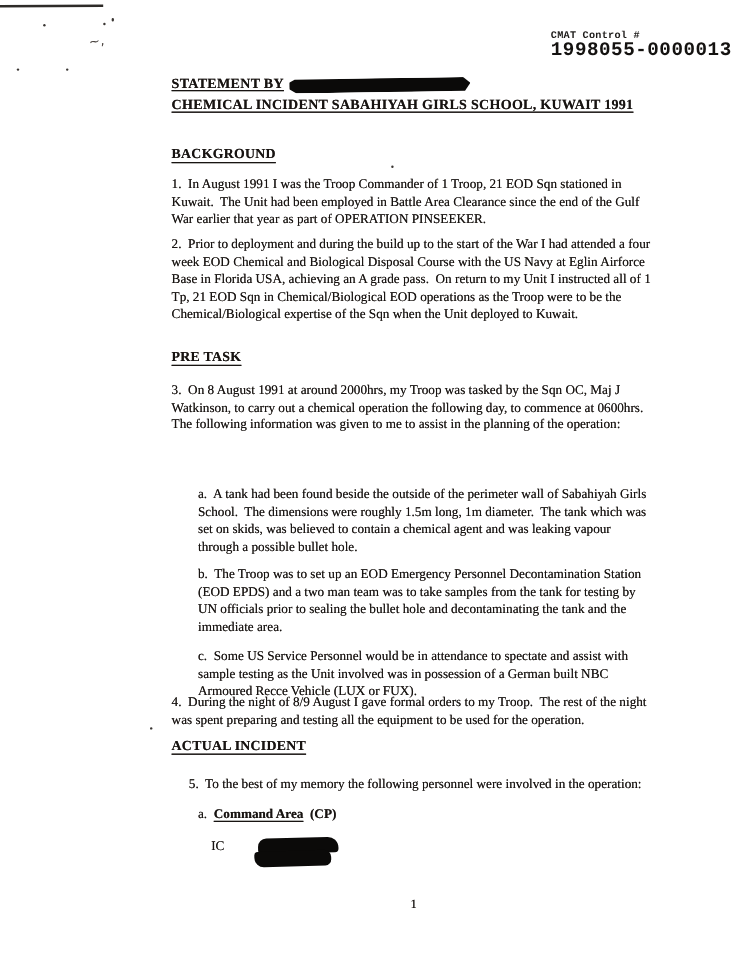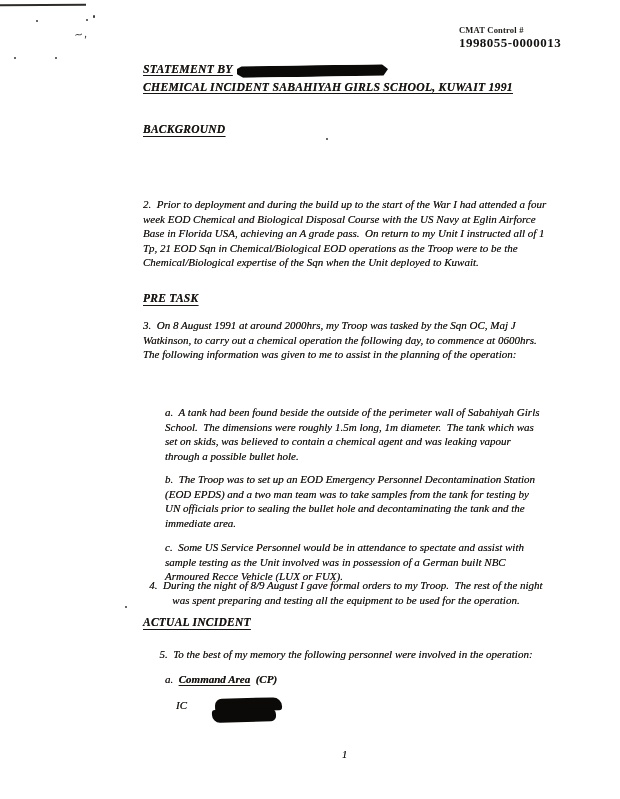--- a/index.html
+++ b/index.html
@@ -11,54 +11,53 @@
     font-family: "Liberation Serif", "DejaVu Serif", serif;
     color: #181412;
     overflow: hidden;
   }
   .txt {
     position: absolute;
     font-size: 11px;
     line-height: 14.6px;
     white-space: pre-wrap;
     text-shadow: 0 0 0.45px rgba(25, 20, 16, 0.75);
-    font-style: italic;
   }
   .b { font-weight: bold; }
   .u {
     text-decoration: underline;
     text-decoration-thickness: 1.15px;
     text-underline-offset: 2.2px;
   }
   .heading {
     font-weight: bold;
     font-size: 11.5px;
     letter-spacing: 0.25px;
     text-decoration: underline;
     text-decoration-thickness: 1.25px;
     text-underline-offset: 2.6px;
   }
   .main-para { left: 143px; width: 406px; }
   .sub-para  { left: 165px; width: 380px; margin-top: 16px; }
-  .sans { font-family: Liberation Serif, serif; }
+  .sans { font-family: Liberation Mono, monospace; }
   .control-block {
     position: absolute;
     left: 459px;
     top: 25px;
     text-align: left;
   }
   .control-label {
     font-size: 8.5px;
     font-weight: bold;
     line-height: 11px;
     letter-spacing: 0.2px;
     color: #1c1a18;
   }
   .control-number {
-    font-size: 13px;
+    font-size: 16px;
     font-weight: bold;
     line-height: 13px;
     letter-spacing: 0.45px;
     color: #141210;
   }
   .title-line1 {
     left: 143px;
     top: 63px;
     display: flex;
     align-items: center;
@@ -131,28 +130,29 @@
     <div class="control-number">1998055-0000013</div>
   </div>
 
   <div class="txt title-line1">
     <span class="b u title-bold">STATEMENT BY</span>
     <span class="redact redact-title"></span>
   </div>
   <div class="txt b u title-bold" style="left:143px; top:81px;">CHEMICAL INCIDENT SABAHIYAH GIRLS SCHOOL, KUWAIT 1991</div>
 
   <div class="txt heading" style="left:143px; top:122px;">BACKGROUND</div>
+  <div class="txt main-para" style="top:147px;">1.  In August 1991 I was the Troop Commander of 1 Troop, 21 EOD Sqn stationed in Kuwait.  The Unit had been employed in Battle Area Clearance since the end of the Gulf War earlier that year as part of OPERATION PINSEEKER.</div>
   <div class="txt main-para" style="top:197px;">2.  Prior to deployment and during the build up to the start of the War I had attended a four week EOD Chemical and Biological Disposal Course with the US Navy at Eglin Airforce Base in Florida USA, achieving an A grade pass.  On return to my Unit I instructed all of 1 Tp, 21 EOD Sqn in Chemical/Biological EOD operations as the Troop were to be the Chemical/Biological expertise of the Sqn when the Unit deployed to Kuwait.</div>
 
   <div class="txt heading" style="left:143px; top:291px;">PRE TASK</div>
   <div class="txt main-para" style="top:318px;">3.  On 8 August 1991 at around 2000hrs, my Troop was tasked by the Sqn OC, Maj J Watkinson, to carry out a chemical operation the following day, to commence at 0600hrs.  The following information was given to me to assist in the planning of the operation:</div>
   <div class="txt sub-para" style="top:389px;">a.  A tank had been found beside the outside of the perimeter wall of Sabahiyah Girls School.  The dimensions were roughly 1.5m long, 1m diameter.  The tank which was set on skids, was believed to contain a chemical agent and was leaking vapour through a possible bullet hole.</div>
   <div class="txt sub-para" style="top:456px;">b.  The Troop was to set up an EOD Emergency Personnel Decontamination Station (EOD EPDS) and a two man team was to take samples from the tank for testing by UN officials prior to sealing the bullet hole and decontaminating the tank and the immediate area.</div>
   <div class="txt sub-para" style="top:524px;">c.  Some US Service Personnel would be in attendance to spectate and assist with sample testing as the Unit involved was in possession of a German built NBC Armoured Recce Vehicle (LUX or FUX).</div>
-  <div class="txt main-para" style="top:578px;text-align:center;">4.  During the night of 8/9 August I gave formal orders to my Troop.  The rest of the night was spent preparing and testing all the equipment to be used for the operation.</div>
+  <div class="txt main-para" style="top:578px;">4.  During the night of 8/9 August I gave formal orders to my Troop.  The rest of the night was spent preparing and testing all the equipment to be used for the operation.</div>
 
   <div class="txt heading" style="left:143px; top:615px;">ACTUAL INCIDENT</div>
   <div class="txt main-para" style="top:647px;text-align:center;">5.  To the best of my memory the following personnel were involved in the operation:</div>
 
   <div class="txt" style="left:165px; top:672px;"><span>a.</span><span>&nbsp;&nbsp;</span><span class="b u">Command Area</span><span>&nbsp;&nbsp;</span><span class="b">(CP)</span></div>
 
   <div class="txt" style="left:176px; top:698px;">IC</div>
   <div class="ic-redact-block">
     <div class="redact ic-stroke1"></div>
     <div class="redact ic-stroke2"></div>

